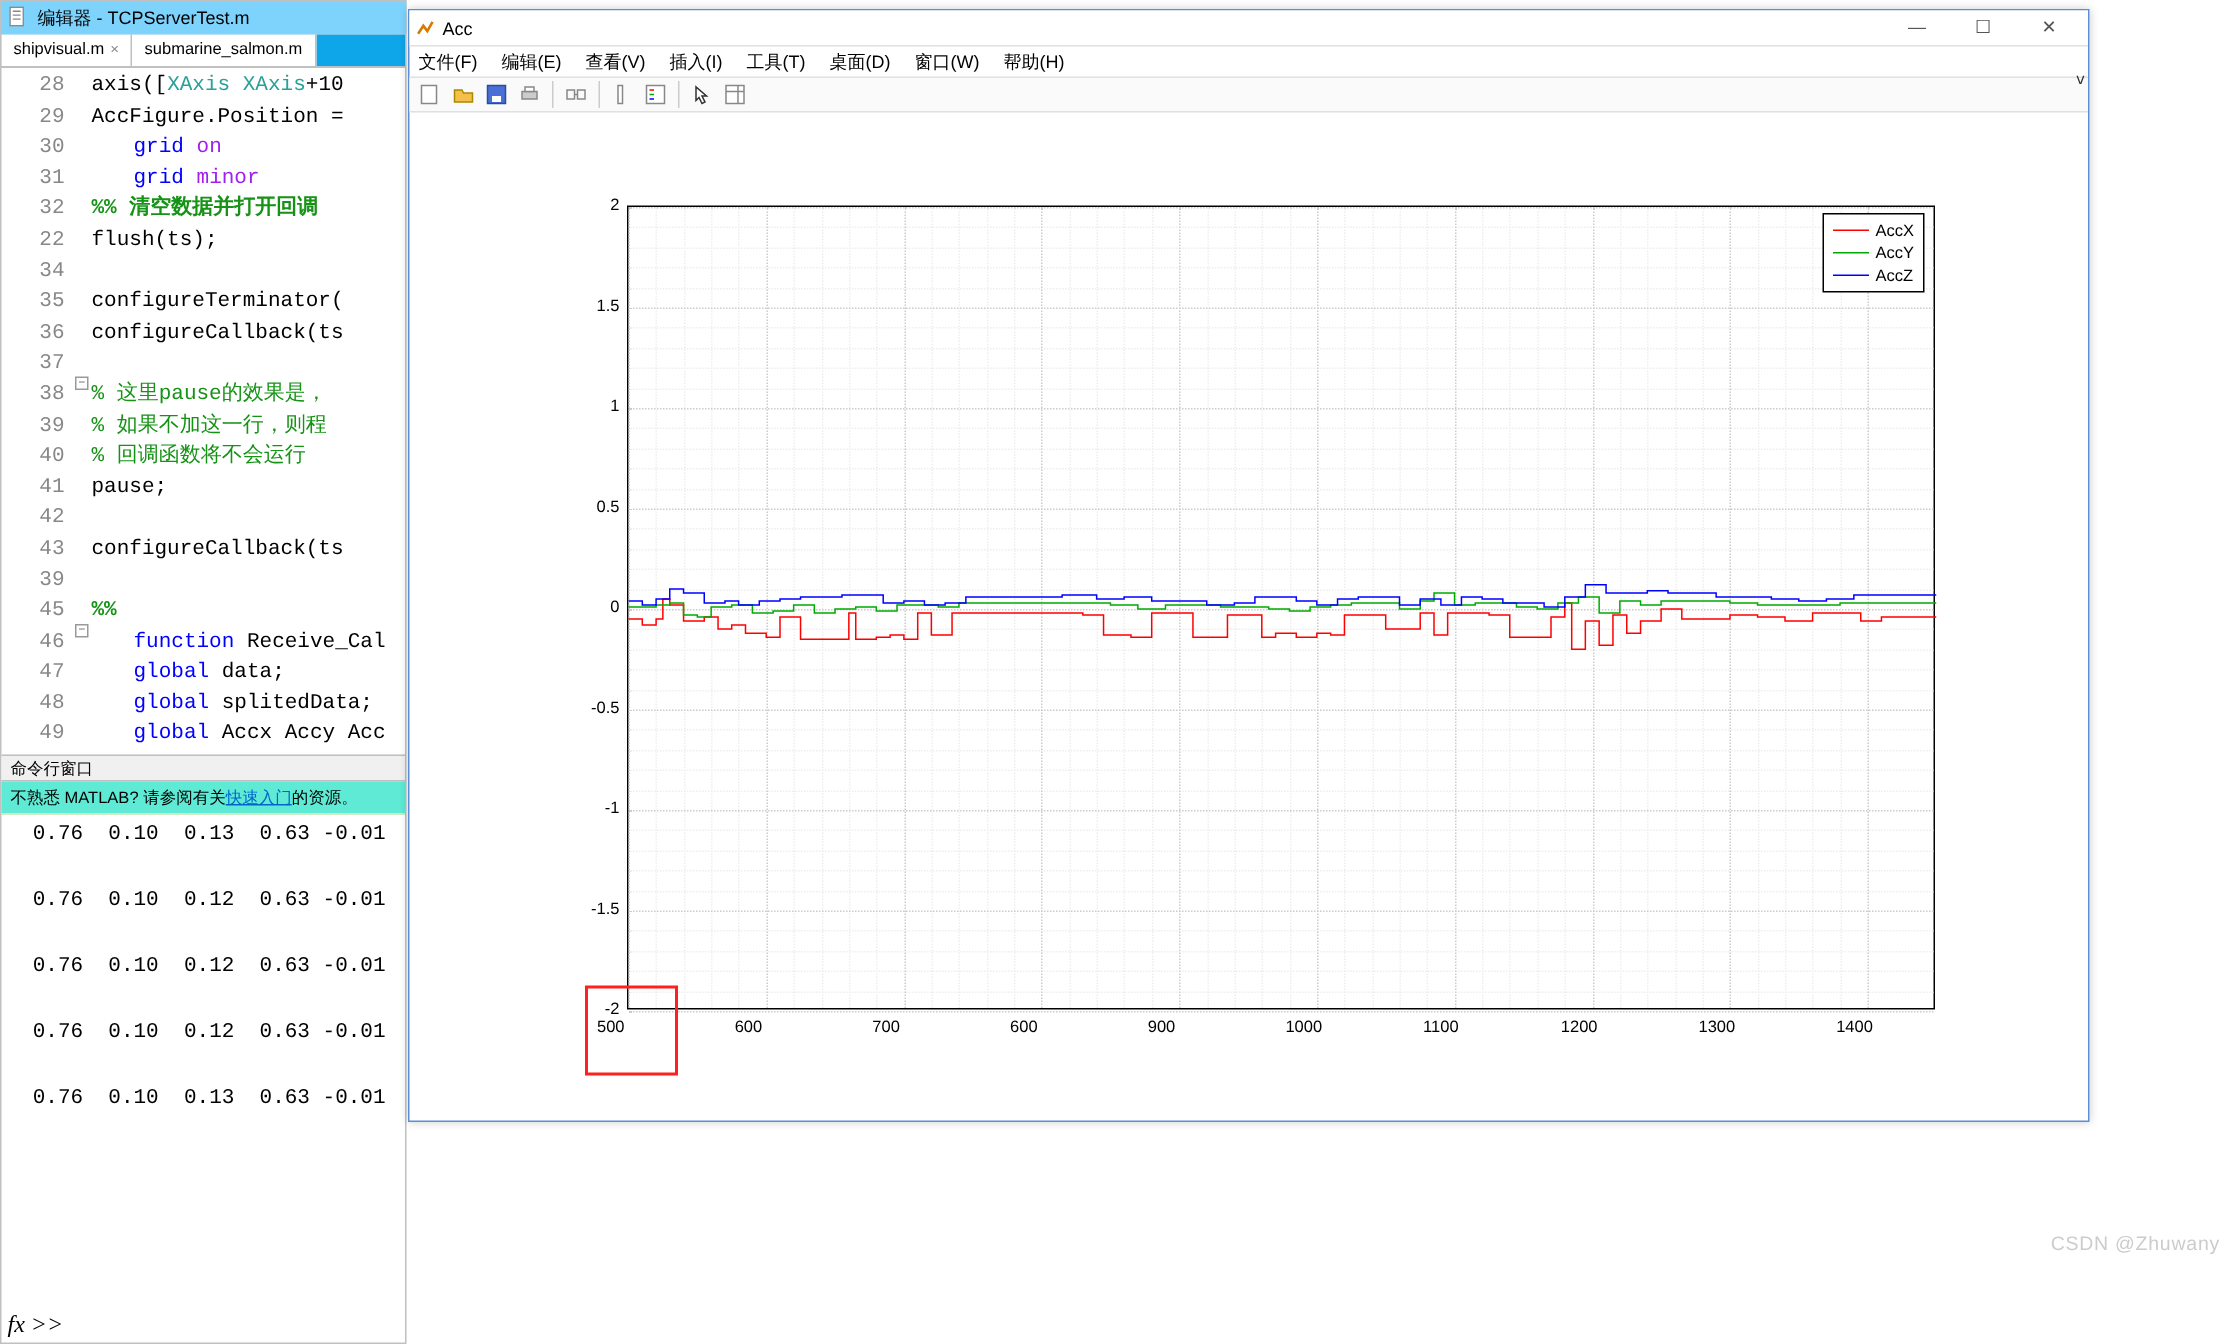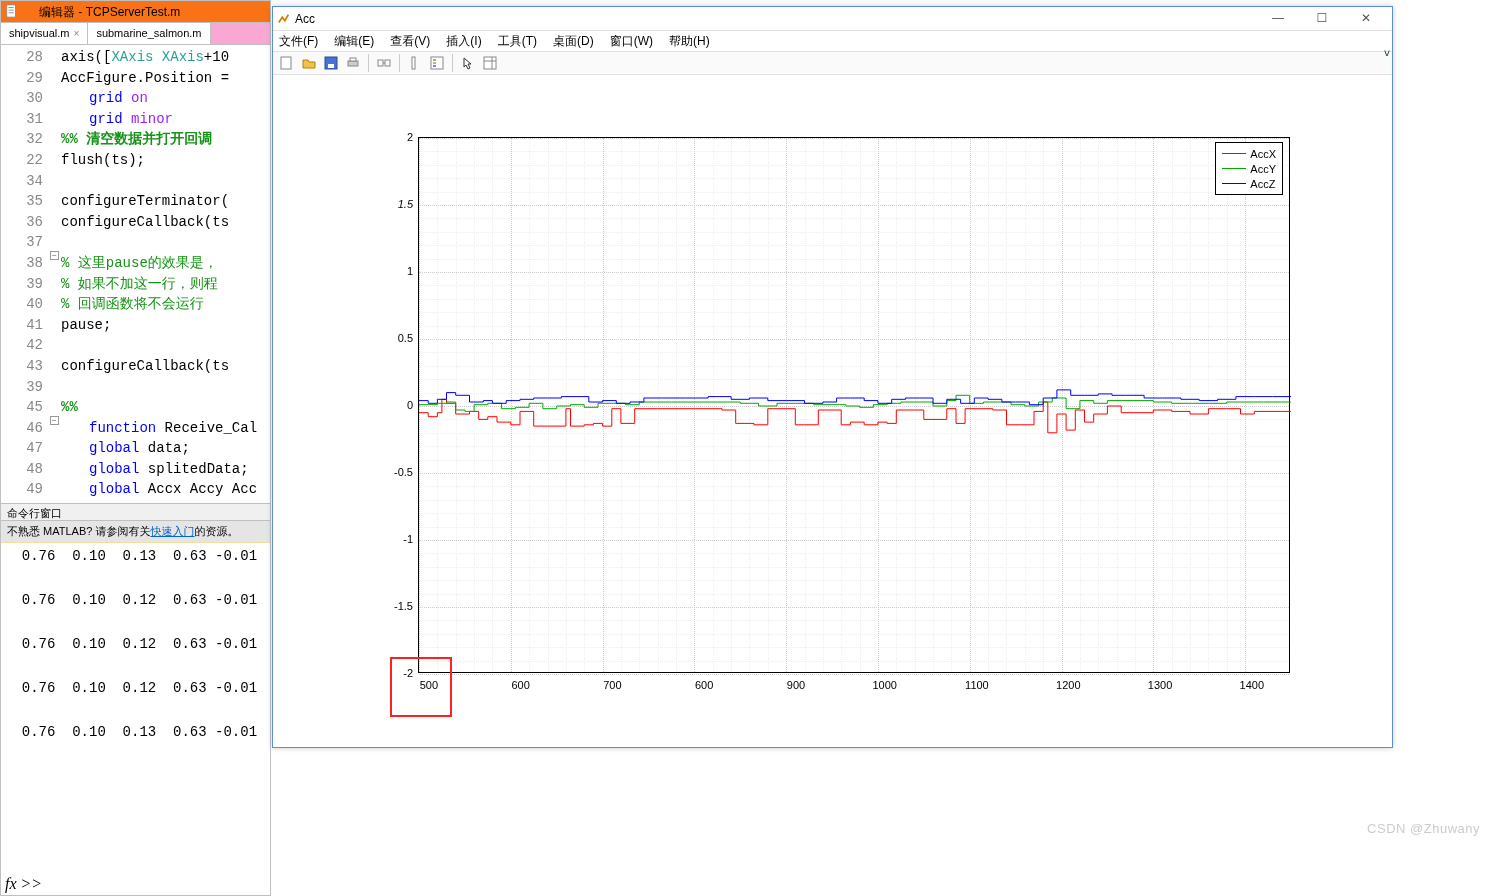--- a/index.html
+++ b/index.html
@@ -1,41 +1,41 @@
 <!DOCTYPE html>
 <html><head>
 <meta charset="utf-8">
 <style>
   * { box-sizing: border-box; margin: 0; padding: 0; }
   body { font-family: "Segoe UI","Microsoft YaHei",Arial,sans-serif; font-size: 12px; color: #000; background: #fff; width: 1492px; height: 896px; position: relative; overflow: hidden; }
 
   
   .editor-window { position: absolute; left: 0; top: 22px; width: 271px; height: 874px; background: #fff; border: 1px solid #c0c0c0; }
-  .editor-title { position: absolute; left: 0; top: 0; width: 271px; height: 22px; line-height: 22px; padding-left: 38px; border: 1px solid #c0c0c0; border-bottom: none; background: #f97316; font-size: 12px; }
+  .editor-title { position: absolute; left: 0; top: 0; width: 271px; height: 22px; line-height: 22px; padding-left: 24px; border: 1px solid #c0c0c0; border-bottom: none; background: #7dd3fc; font-size: 12px; }
   .editor-title .icon-doc { position: absolute; left: 4px; top: 3px; width: 14px; height: 14px; }
-  .tabbar { height: 22px; background: #f9a8d4; border-bottom: 1px solid #c0c0c0; display: flex; }
+  .tabbar { height: 22px; background: #0ea5e9; border-bottom: 1px solid #c0c0c0; display: flex; }
   .tab { height: 21px; padding: 0 8px; border-right: 1px solid #c0c0c0; background: #fff; line-height: 21px; font-size: 11px; display: flex; align-items: center; gap: 4px; }
   .tab .close-x { font-size: 10px; color: #888; }
   .code-area { font-family: Consolas,"Courier New",monospace; font-size: 14px; line-height: 20.6px; display: flex; }
   .gutter { width: 48px; text-align: right; color: #888; padding-right: 6px; padding-top: 2px; }
   .gutter div { height: 20.6px; }
   .code { padding-top: 2px; }
   .code div { height: 20.6px; white-space: pre; }
   .kw { color: #0000ff; margin-left: 28px; }
   .var { color: #2aa198; }
   .cm { color: #169316; }
   .purple { color: #a020f0; }
   .sec { color: #169316; font-weight: bold; }
   .foldbar { width: 12px; position: relative; }
   .foldbox { width: 9px; height: 9px; border: 1px solid #999; font-size: 8px; text-align: center; line-height: 7px; color: #666; margin-left: 1px; }
   .gutter .hl-blue-bar { border-left: 3px solid #4a90e2; padding-left: 3px; margin-left: -6px;}
   .gutter .hl-green-bar { border-left: 3px solid #39b268; padding-left: 3px; margin-left: -6px;}
 
   .cmd-title { height: 18px; border-top: 1px solid #c0c0c0; border-bottom: 1px solid #c0c0c0; background: #f0f0f0; padding-left: 6px; line-height: 18px; font-size: 11px; }
-  .cmd-hint { border-bottom: 1px solid #f0e0a0; background: #e5e5e5; padding: 3px 6px; font-size: 11px; }
+  .cmd-hint { border-bottom: 1px solid #f0e0a0; background: #5eead4; padding: 3px 6px; font-size: 11px; }
   .cmd-hint a { color: #0066cc; text-decoration: underline; }
   .cmd-body { font-family: Consolas,"Courier New",monospace; font-size: 14px; padding: 2px 4px; line-height: 22px; white-space: pre; }
   .cmd-body .row { margin-bottom: 22px; }
   .fx-prompt { position: absolute; left: 4px; bottom: 2px; font-family: "Times New Roman",serif; font-style: italic; font-size: 16px; }
 
   
   .fig-window { position: absolute; left: 272px; top: 6px; width: 1121px; height: 742px; background: #fff; border: 1px solid #5a8fd6; box-shadow: 0 0 6px rgba(0,0,0,0.2); }
   .fig-titlebar { height: 24px; background: #fff; border-bottom: 1px solid #e0e0e0; display: flex; align-items: center; padding: 0 4px; }
   .fig-titlebar .ml-icon { width: 14px; height: 14px; margin-right: 4px; }
   .fig-titlebar .spacer { flex: 1; }
@@ -45,21 +45,21 @@
   .fig-toolbar { height: 24px; border-top: 1px solid #e0e0e0; border-bottom: 1px solid #e0e0e0; background: #fafafa; display: flex; align-items: center; padding: 0 4px; gap: 2px; }
   .tbtn { width: 20px; height: 20px; border: 1px solid transparent; display: flex; align-items: center; justify-content: center; }
   .tsep { width: 1px; height: 18px; background: #ccc; margin: 0 3px; }
   .chart-area { position: absolute; left: 0; top: 70px; right: 0; bottom: 0; }
   .axes { position: absolute; left: 145px; top: 60px; width: 872px; height: 536px; border: 1px solid #000; }
   .gridline-v { position: absolute; top: 0; bottom: 0; width: 0; border-left: 1px dotted #ccc; }
   .gridline-h { position: absolute; left: 0; right: 0; height: 0; border-top: 1px dotted #ccc; }
   .minor-v { border-left: 1px dotted #eee; }
   .minor-h { border-top: 1px dotted #eee; }
   .ytick { position: absolute; right: 876px; width: 40px; text-align: right; font-size: 11px; }
-  .xtick { position: absolute; top: 602px; font-size: 11px; text-align: right; width: 40px; }
+  .xtick { position: absolute; top: 602px; font-size: 11px; text-align: left; width: 40px; }
   .legend { position: absolute; right: 6px; top: 4px; background: #fff; border: 1px solid #000; padding: 3px 6px; font-size: 11px; }
   .legend-row { display: flex; align-items: center; gap: 4px; height: 15px; }
   .legend-swatch { width: 24px; height: 0; border-top: 1px solid; }
   .overflow-caret { position: absolute; right: 2px; top: 40px; font-size: 10px; color: #333; }
   .red-rect { position: absolute; border: 2px solid #ff2020; }
 
   .watermark { position: absolute; right: 12px; bottom: 60px; color: #ccc; font-size: 13px; letter-spacing: 0.5px; }
 
   svg.line-plot { position: absolute; left: 0; top: 0; width: 872px; height: 536px; }
 </style>
@@ -364,21 +364,21 @@
         </div>
     </div>
     <div id="yticks">
         <div class="ytick" style="top: 590px; left: 100px;">-2</div>
         <div class="ytick" style="top: 523px; left: 100px;">-1.5</div>
         <div class="ytick" style="top: 456px; left: 100px;">-1</div>
         <div class="ytick" style="top: 389px; left: 100px;">-0.5</div>
         <div class="ytick" style="top: 322px; left: 100px;">0</div>
         <div class="ytick" style="top: 255px; left: 100px;">0.5</div>
         <div class="ytick" style="top: 188px; left: 100px;">1</div>
-        <div class="ytick" style="top: 121px; left: 100px; font-style: italic;">1.5</div>
+        <div class="ytick" style="top: 121px; left: 100px;">1.5</div>
         <div class="ytick" style="top: 54px; left: 100px;">2</div>
       </div>
     <div id="xticks">
         <div class="xtick" style="left: 125px;">500</div>
         <div class="xtick" style="left: 216.789px;">600</div>
         <div class="xtick" style="left: 308.579px;">700</div>
         <div class="xtick" style="left: 400.368px;">600</div>
         <div class="xtick" style="left: 492.158px;">900</div>
         <div class="xtick" style="left: 583.947px;">1000</div>
         <div class="xtick" style="left: 675.737px;">1100</div>

